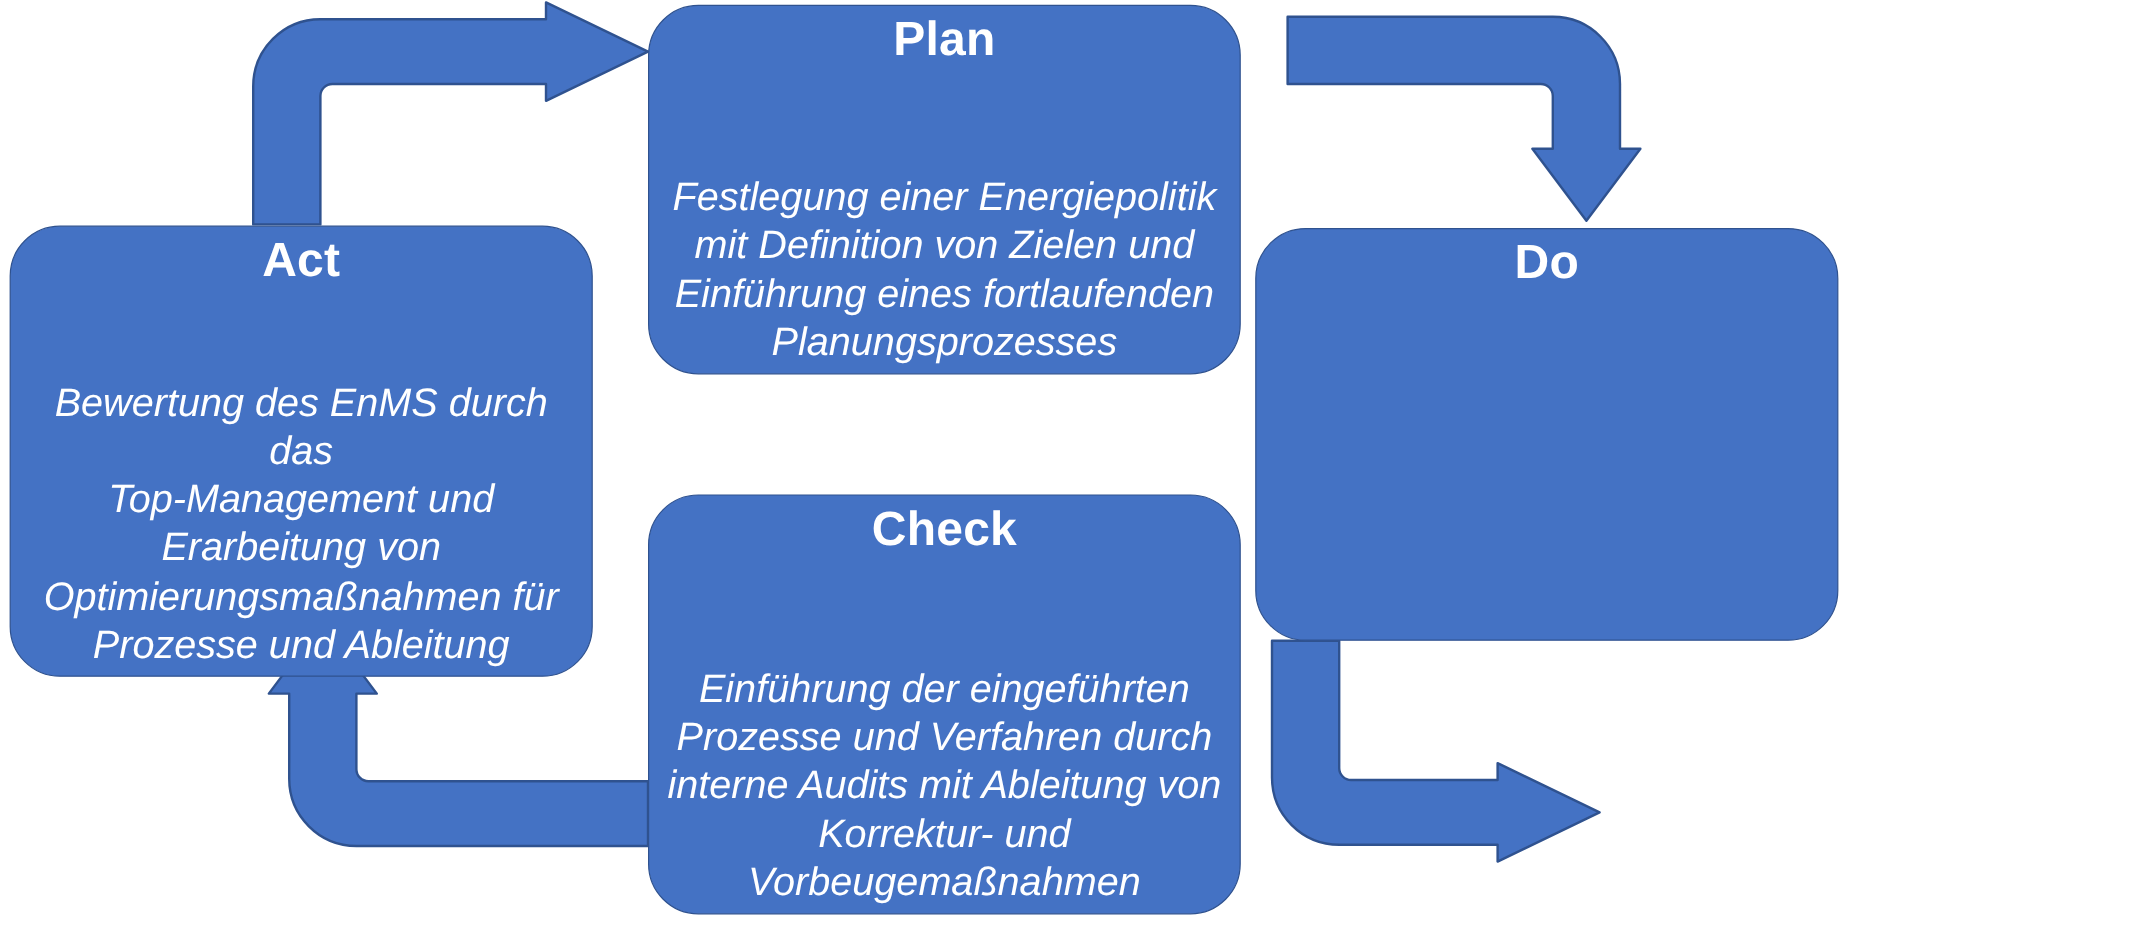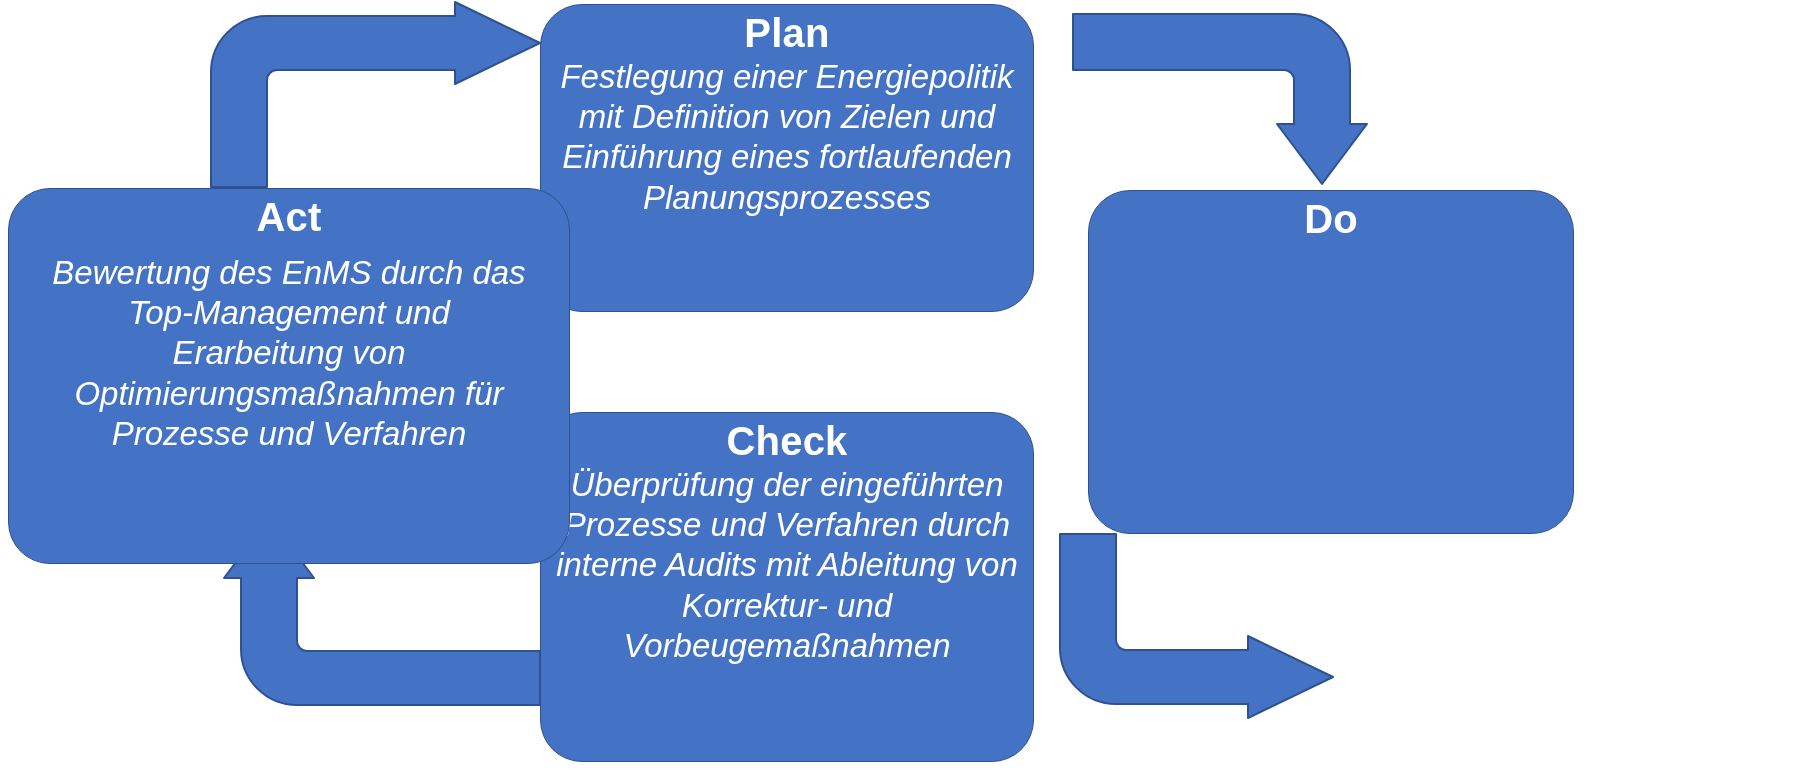--- a/index.html
+++ b/index.html
@@ -27,44 +27,44 @@
   .pdca-box {
     position: absolute;
     box-sizing: border-box;
     background: #4472C4;
     border: 1.5px solid #2F528F;
     border-radius: 42px;
     color: #ffffff;
     display: flex;
     flex-direction: column;
     align-items: center;
-    justify-content: flex-start;
+    justify-content: space-between;
     text-align: center;
     padding: 6px 14px;
   }
   .box-title {
     font-size: 40px;
     font-weight: bold;
     line-height: 1.12;
     letter-spacing: 0.2px;
     margin-bottom: 1px;
   }
   .box-body {
     font-size: 33px;
     font-weight: normal;
     line-height: 1.22;
     white-space: pre-line;
     font-style: italic;
   }
 
   
-  #box-act   { left: 8px;    top: 188px; width: 562px; height: 376px; gap: 12px; }
+  #box-act   { left: 8px;    top: 188px; width: 486px; height: 376px; gap: 12px; }
   #box-plan  { left: 540px;  top: 4px;   width: 494px; height: 308px; }
   #box-check { left: 540px;  top: 412px; width: 494px; height: 350px; }
-  #box-do    { left: 1088px; top: 190px; width: 486px; height: 344px; }
+  #box-do    { left: 1046px; top: 190px; width: 486px; height: 344px; }
 </style>
 </head>
 <body>
 
 <div id="canvas">
 
   <svg id="arrow-layer" viewBox="0 0 1796 783" xmlns="http://www.w3.org/2000/svg">
 
     <path fill="#4472C4" stroke="#2F528F" stroke-width="2" stroke-linejoin="round" d="M 211,187
              L 211,72
@@ -126,29 +126,29 @@
 Einführung eines fortlaufenden
 Planungsprozesses</div>
   </div>
 
   <div class="pdca-box" id="box-do">
     <div class="box-title">Do</div>
   </div>
 
   <div class="pdca-box" id="box-check">
     <div class="box-title">Check</div>
-    <div class="box-body">Überprüfung der eingeführten
+    <div class="box-body">Einführung der eingeführten
 Prozesse und Verfahren durch
 interne Audits mit Ableitung von
 Korrektur- und
 Vorbeugemaßnahmen</div>
   </div>
 
   <div class="pdca-box" id="box-act">
     <div class="box-title">Act</div>
     <div class="box-body">Bewertung des EnMS durch das
 Top-Management und
 Erarbeitung von
 Optimierungsmaßnahmen für
-Prozesse und Verfahren</div>
+Prozesse und Ableitung</div>
   </div>
 
 </div>
 
 </body></html>

